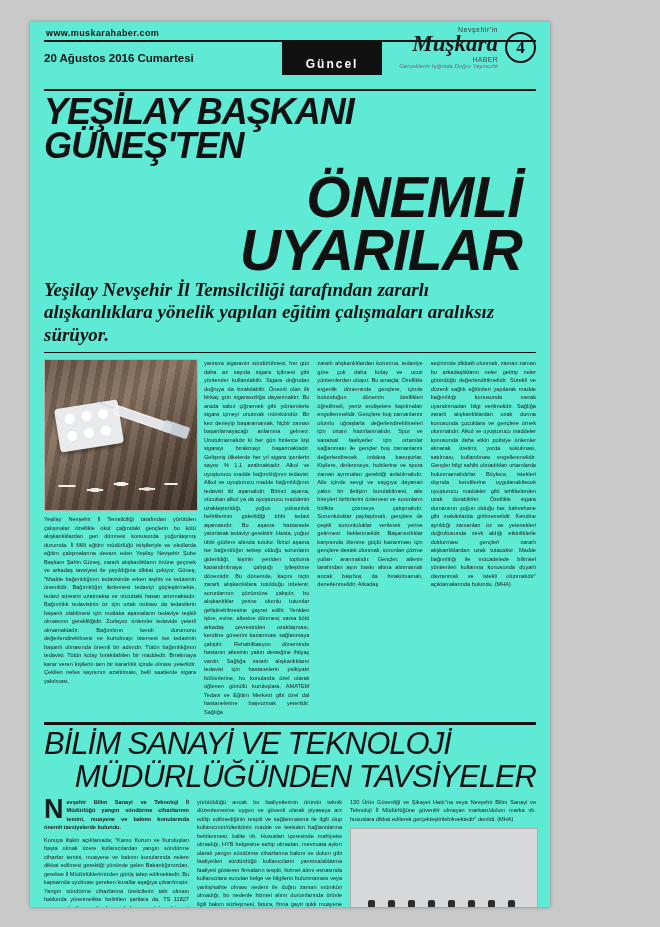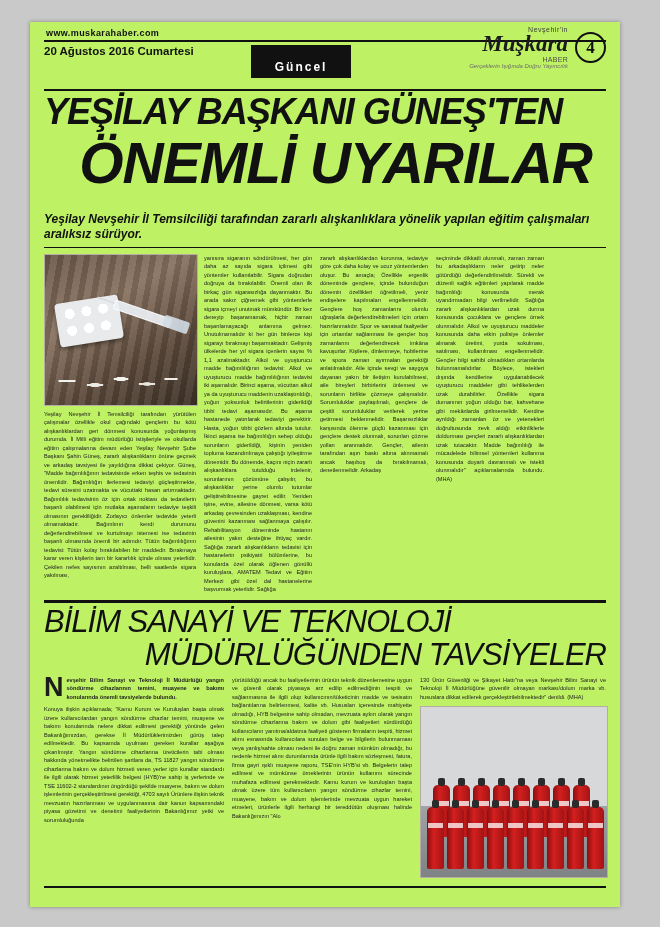--- a/index.html
+++ b/index.html
@@ -5,22 +5,22 @@
   html,body{margin:0;padding:0;}
   body{
     width:660px;height:927px;
     background:#c9c9c9;
     font-family:"Liberation Sans", sans-serif;
     overflow:hidden;
   }
   .page{
     position:absolute;
     left:30px; top:22px;
-    width:590px; height:885px;
-    background:#bef264;
+    width:520px; height:885px;
+    background:#5eead4;
     box-shadow:0 0 4px rgba(0,0,0,.35);
     overflow:hidden;
   }
   
   .masthead{
     position:relative;
     height:62px;
     padding:6px 14px 0 14px;
     box-sizing:border-box;
   }
@@ -28,28 +28,28 @@
     font-size:9px;
     letter-spacing:.4px;
     color:#111;
     font-weight:bold;
     padding-left:2px;
   }
   .rule-top{
     height:2px;background:#111;margin-top:2px;
   }
   .mast-row{
-    display:flex;align-items:flex-start;
+    display:flex;align-items:center;
     height:26px;margin-top:3px;
   }
   .date{
     font-size:11.5px;font-weight:bold;color:#111;white-space:nowrap;
   }
   .section-badge{
-    margin-left:57px;
+    margin-left:88px;
     background:#111;color:#fff;
     font-size:12px;font-weight:bold;
     letter-spacing:2px;
     padding:15px 24px 4px 24px;
   }
   .logo-wrap{
     position:absolute;right:14px;top:4px;
     display:flex;align-items:center;
   }
   .logo-text{
@@ -87,23 +87,24 @@
     font-family:"Liberation Sans", sans-serif;
     font-weight:bold;font-style:italic;
     color:#111;
     letter-spacing:-1px;
     line-height:.94;
     margin:0;
   }
   .h1.l1{font-size:36px;}
   .h1.l2{font-size:57px;margin-top:8px;text-align:right;}
   .deck{
-    font-size:12px;font-weight:bold;font-style:italic;
+    font-size:19px;font-weight:bold;font-style:italic;
     color:#111;line-height:1.18;
-    margin-top:22px;
+    margin-top:1px;
+    font-family:Liberation Serif, serif;
   }
   .rule-thin{height:1px;background:#111;margin:6px 14px 0 14px;}
   
   .story1{
     padding:6px 14px 0 14px;
     display:flex;gap:8px;
   }
   .col{
     font-size:5.6px;
     line-height:1.52;

